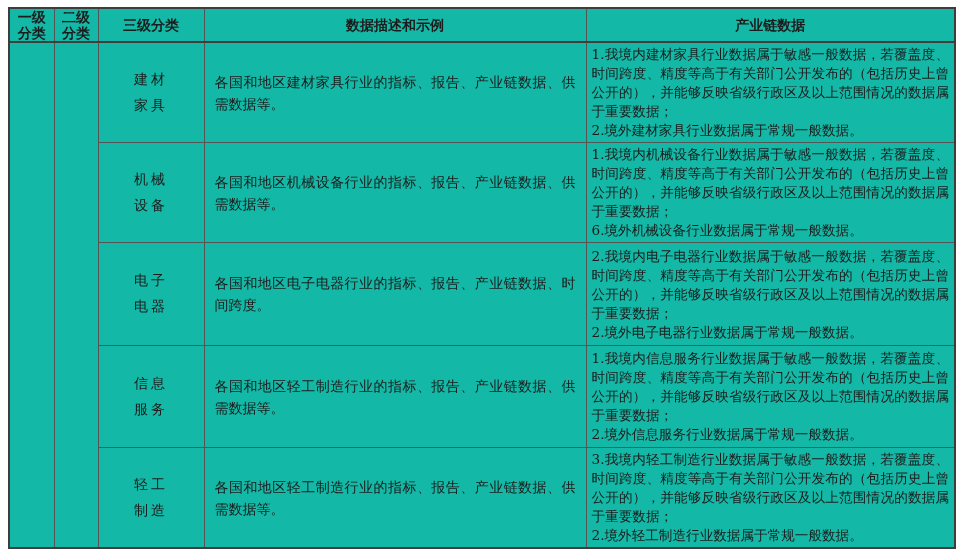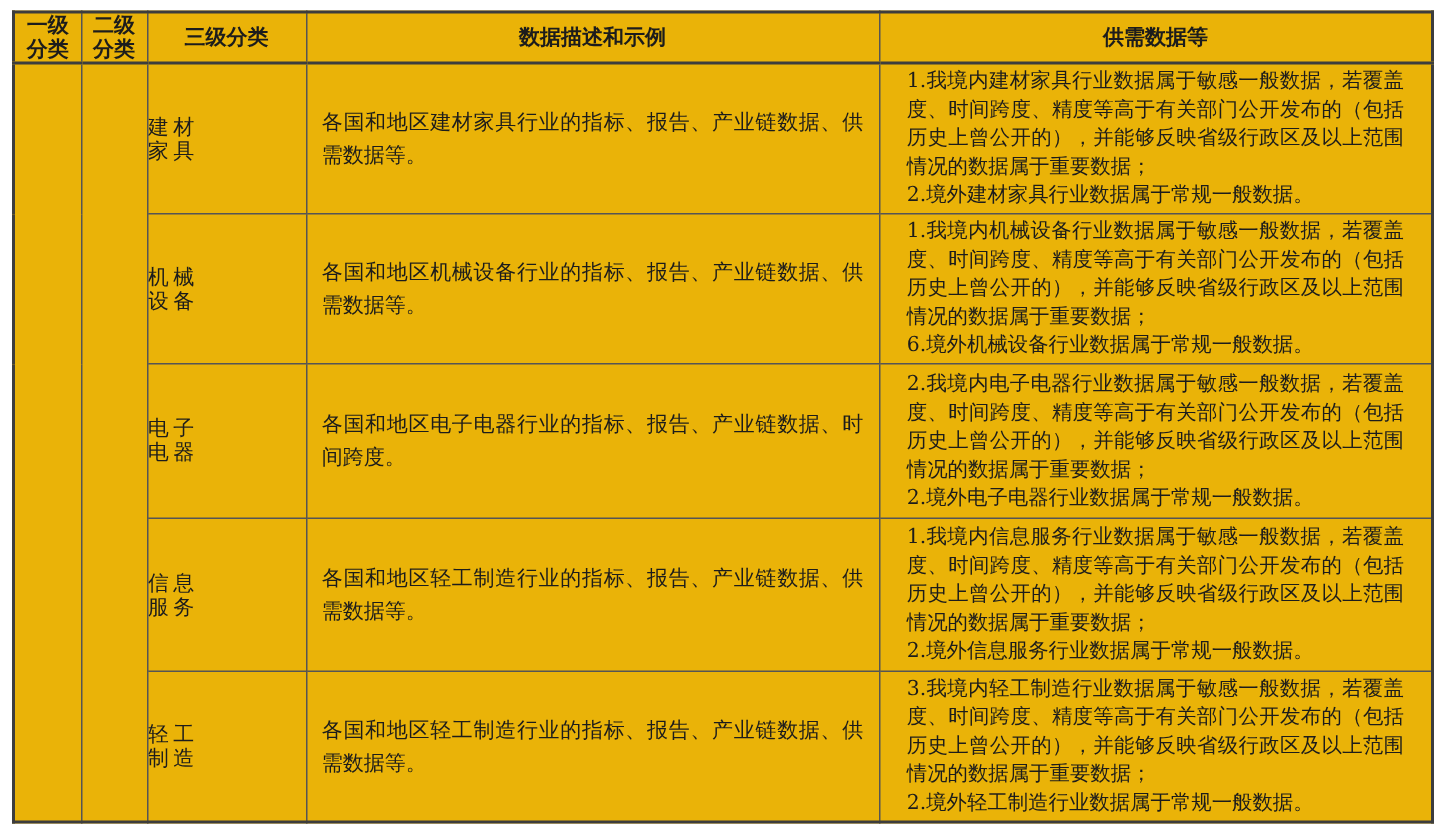--- a/index.html
+++ b/index.html
@@ -11,21 +11,21 @@
     color: #1c1c1c;
     overflow: hidden;
   }
   .page { position: absolute; left: 8px; top: 7px; }
 
   table.cls-table {
     border-collapse: collapse;
     table-layout: fixed;
     width: 946px;
     border: 2px solid #3d3d3d;
-    background: #eab308;
+    background: #14b8a6;
   }
   th, td {
     border: 1px solid #555555;
     vertical-align: middle;
     padding: 0;
     overflow: hidden;
   }
   thead th {
     font-family: "DejaVu Sans", "Liberation Sans", sans-serif;
     font-weight: bold;
@@ -37,36 +37,37 @@
     white-space: pre-line;
   }
   tbody tr:nth-child(1) { height: 100px; }
   tbody tr:nth-child(2) { height: 99px; }
   tbody tr:nth-child(3) { height: 103px; }
   tbody tr:nth-child(4) { height: 102px; }
   tbody tr:nth-child(5) { height: 98px; }
 
   td.cat {
     font-size: 14px;
-    line-height: 16px;
+    line-height: 26px;
     letter-spacing: 3px;
-    text-align: left;
+    text-align: center;
     white-space: pre-line;
+    font-family: Liberation Serif, serif;
   }
   td.desc {
     font-size: 14px;
     line-height: 22px;
     padding: 0 10px;
     text-align: justify;
     margin-top: 12px;
   }
   td.ref {
     font-size: 13.6px;
     line-height: 19px;
-    padding: 2px 18px;
+    padding: 2px 5px;
   }
   td.ref .ref-item { text-align: justify; }
 </style>
 </head>
 <body>
 
 <div class="page">
   <table class="cls-table">
     <colgroup>
       <col style="width:45px">
@@ -76,21 +77,21 @@
         <col style="width:369px">
     </colgroup>
     <thead>
       <tr>
         <th>一级
 分类</th>
         <th>二级
 分类</th>
         <th>三级分类</th>
         <th>数据描述和示例</th>
-        <th>供需数据等</th>
+        <th>产业链数据</th>
       </tr>
     </thead>
     <tbody>
       <tr>
         <td rowspan="5"></td>
         <td rowspan="5"></td>
         <td class="cat">建材
 家具</td>
         <td class="desc">各国和地区建材家具行业的指标、报告、产业链数据、供需数据等。</td>
         <td class="ref">

